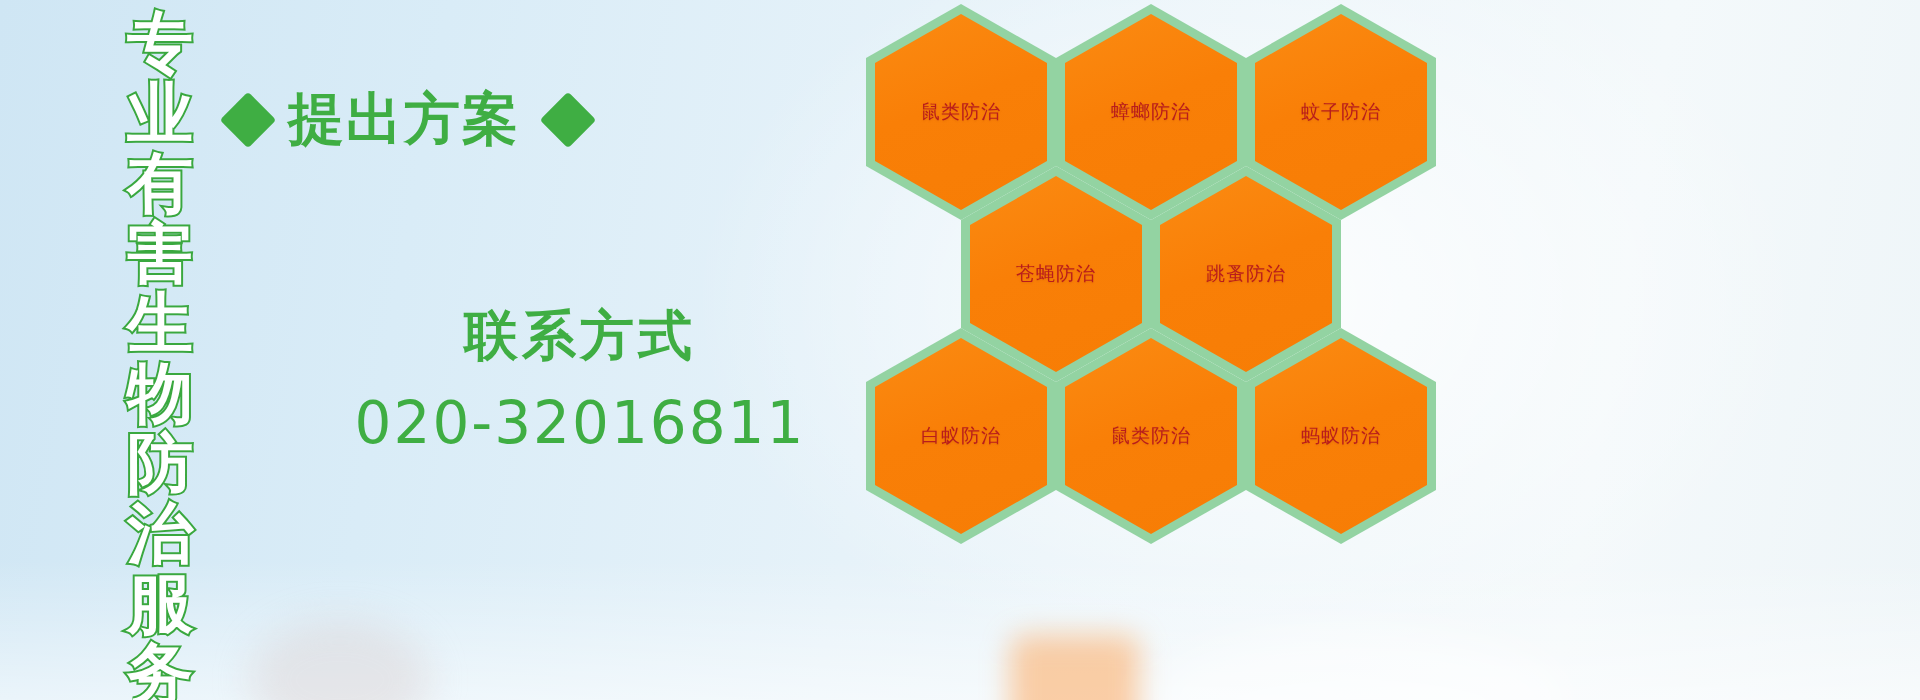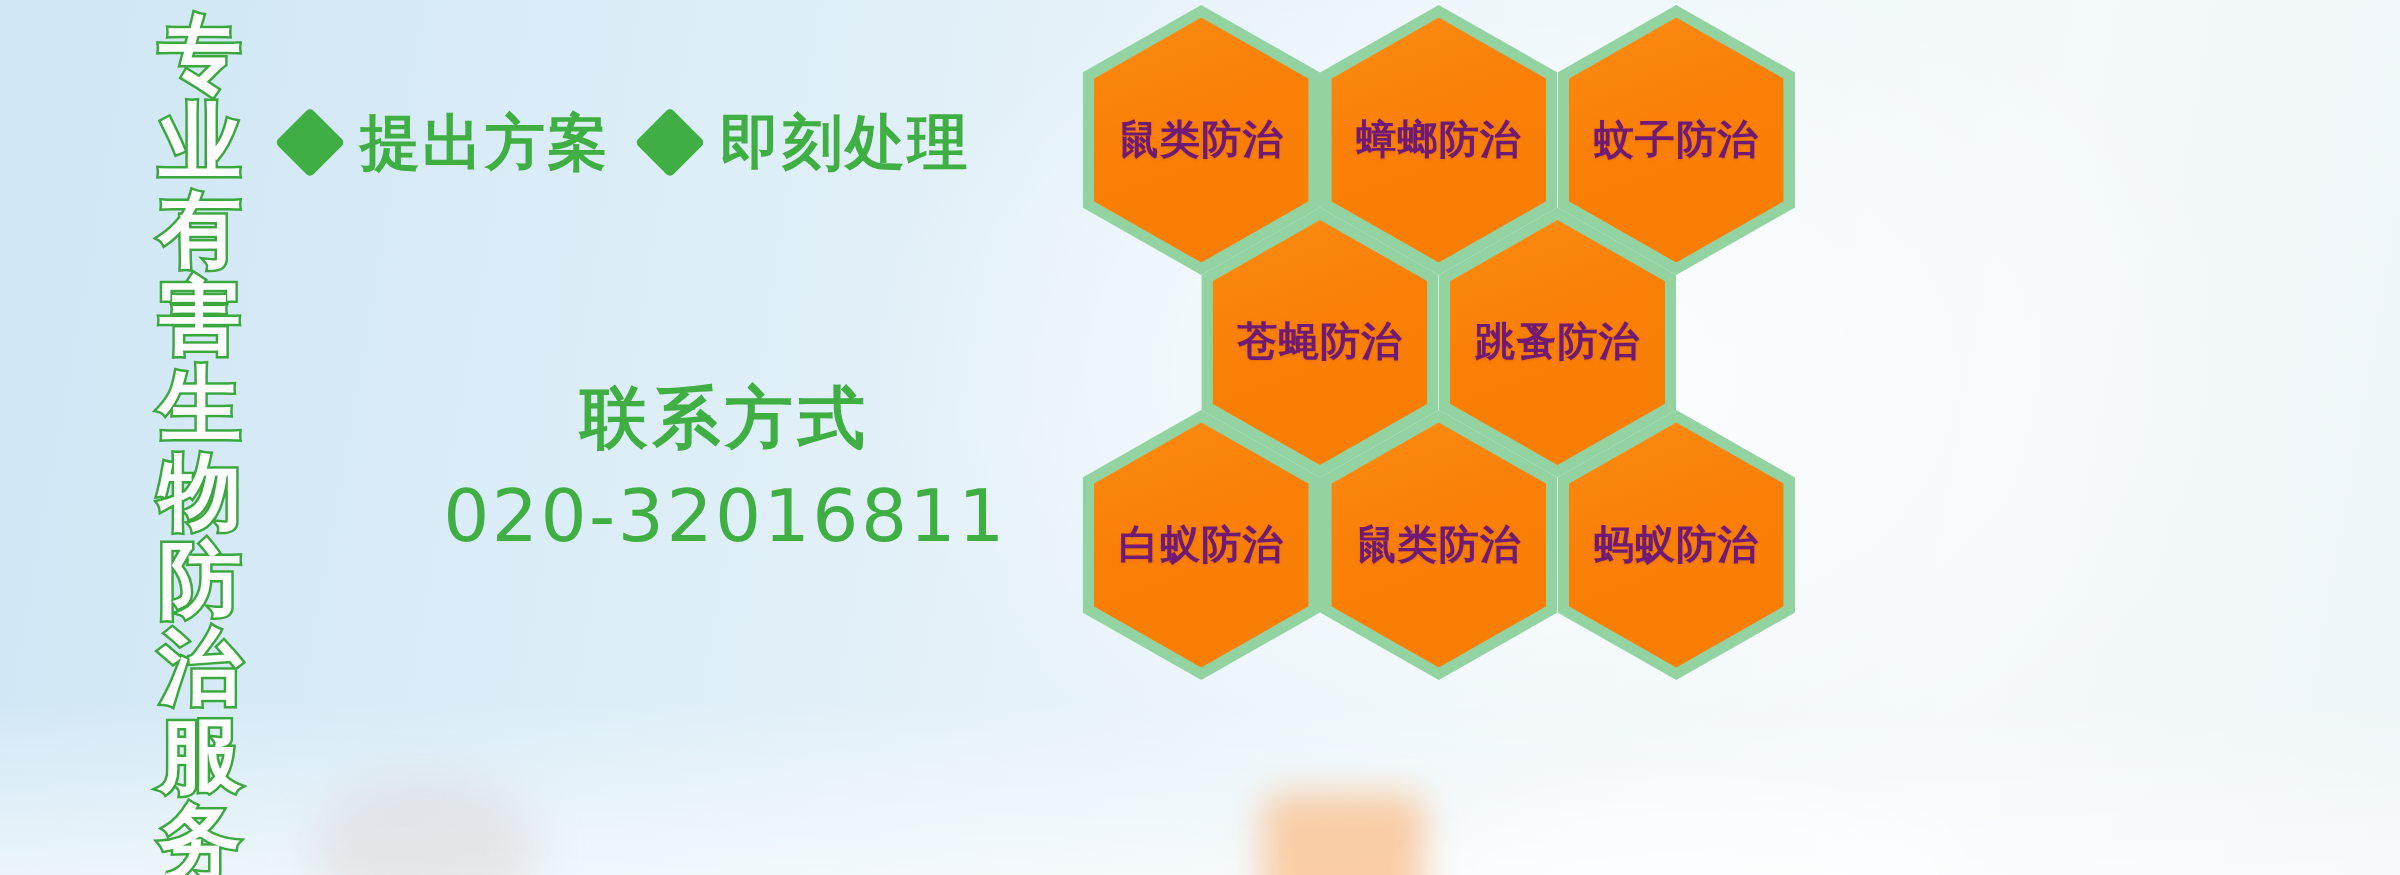--- a/index.html
+++ b/index.html
@@ -43,50 +43,50 @@
   .feat-row{position:absolute;display:flex;align-items:center;}
   #feat-row-1{left:228px;top:82px;}
   #feat-row-2{left:228px;top:192px;}
   .feat-item{display:flex;align-items:center;}
   .dia{
     width:40px;height:40px;background:#3fae43;
     transform:rotate(45deg);border-radius:4px;
     flex:0 0 auto;
   }
   .feat-label{
-    font-size:48px;font-weight:700;color:#3fae43;
+    font-size:56px;font-weight:700;color:#3fae43;
     margin-left:20px;margin-right:28px;white-space:nowrap;letter-spacing:2px;
   }
 
   
   #contact{position:absolute;left:300px;top:300px;width:560px;text-align:center;}
   #contact-title{
     font-size:54px;font-weight:700;color:#3fae43;letter-spacing:4px;line-height:70px;
   }
   .phone{
     font-size:58px;font-weight:400;color:#3fae43;letter-spacing:2px;line-height:78px;
     font-family:"DejaVu Sans","Liberation Sans",sans-serif;
   }
-  #phone-1{margin-top:4px;}
+  #phone-1{margin-top:14px;}
 
   
   #honeycomb{position:absolute;left:860px;top:-4px;width:600px;height:710px;}
   .hex{
     position:absolute;width:190px;height:216px;
     display:flex;align-items:center;justify-content:center;
     clip-path:polygon(50% 0%,100% 25%,100% 75%,50% 100%,0% 75%,0% 25%);
     background:#93d3a2;
   }
   .hex .inner{
     position:absolute;left:9px;top:10px;width:172px;height:196px;
     clip-path:polygon(50% 0%,100% 25%,100% 75%,50% 100%,0% 75%,0% 25%);
     background:linear-gradient(160deg,#fb8b12 0%,#f97f07 45%,#f77d05 100%);
   }
   .hex .lbl{
-    position:relative;z-index:2;color:#701a75;font-size:32px;font-weight:700;
+    position:relative;z-index:2;color:#b91c1c;font-size:19px;font-weight:400;
     letter-spacing:1px;white-space:nowrap;text-shadow:0 1px 2px rgba(180,80,0,.28);
   }
 </style>
 </head>
 <body>
 
 <div id="banner">
 
   <div class="haze"></div>
   <div class="blob1"></div>
@@ -106,21 +106,20 @@
     <span class="ch">务</span>
   </div>
 
   <div class="feat-row" id="feat-row-1">
     <div class="feat-item">
       <span class="dia"></span>
       <span class="feat-label">提出方案</span>
     </div>
     <div class="feat-item">
       <span class="dia"></span>
-      <span class="feat-label">即刻处理</span>
     </div>
   </div>
 
 
   <div id="contact">
     <div id="contact-title">联系方式</div>
     <div class="phone" id="phone-1">020-32016811</div>
   </div>
 
   <div id="honeycomb">

